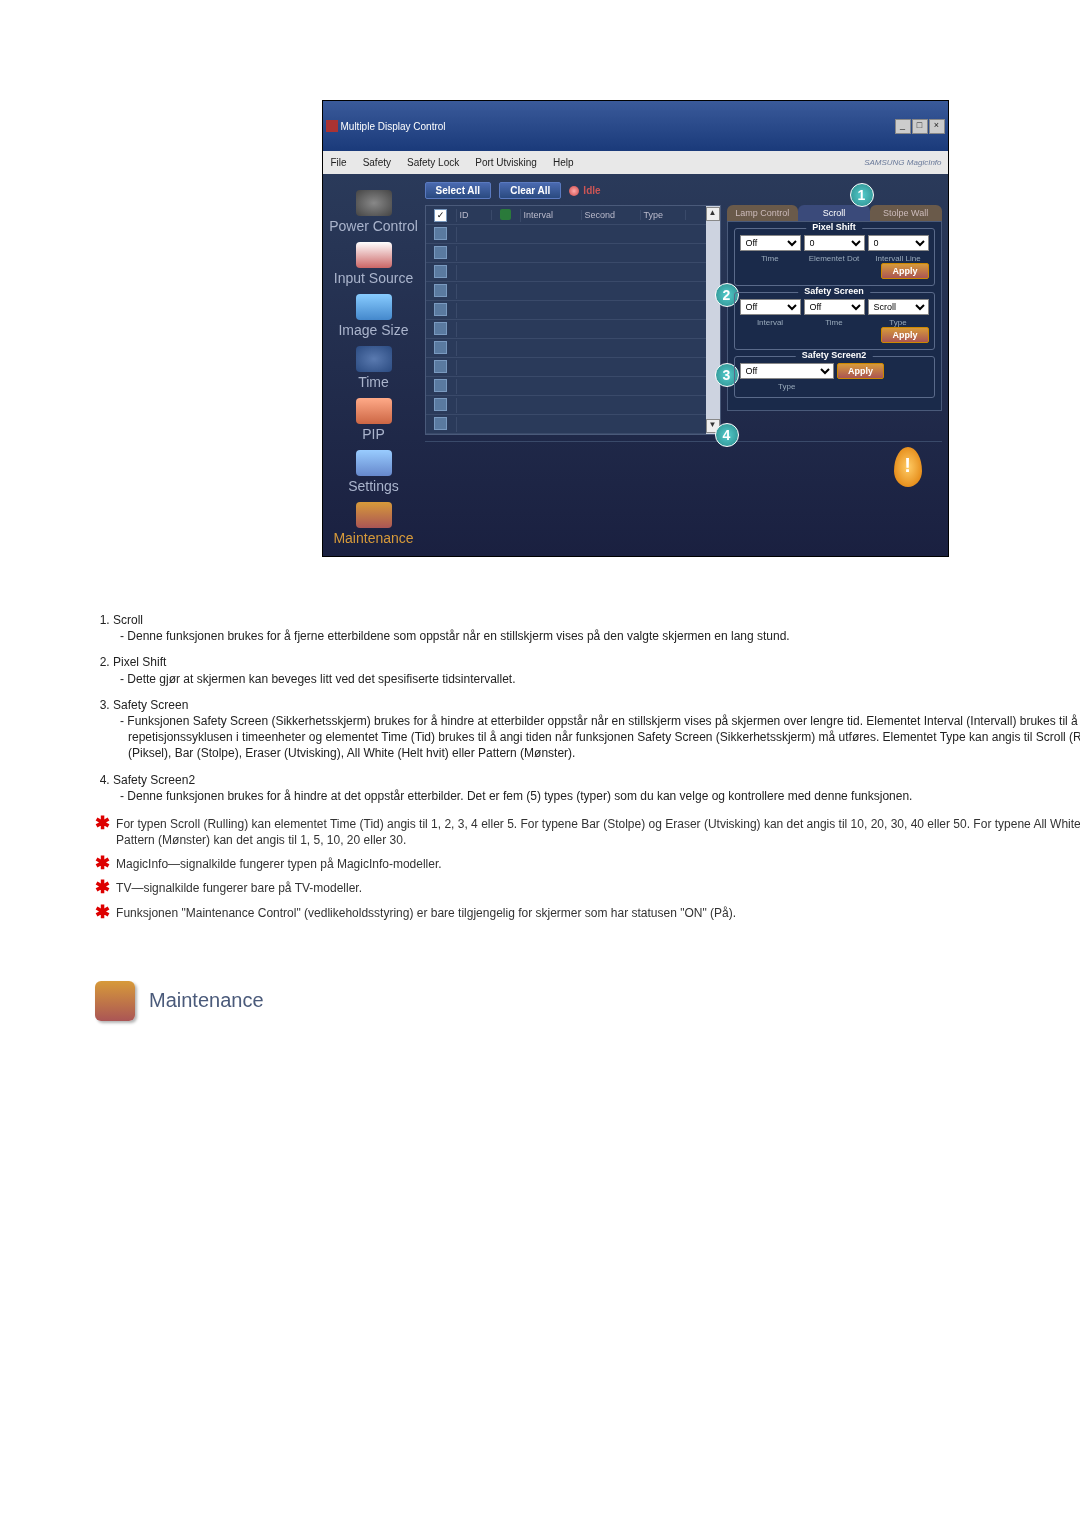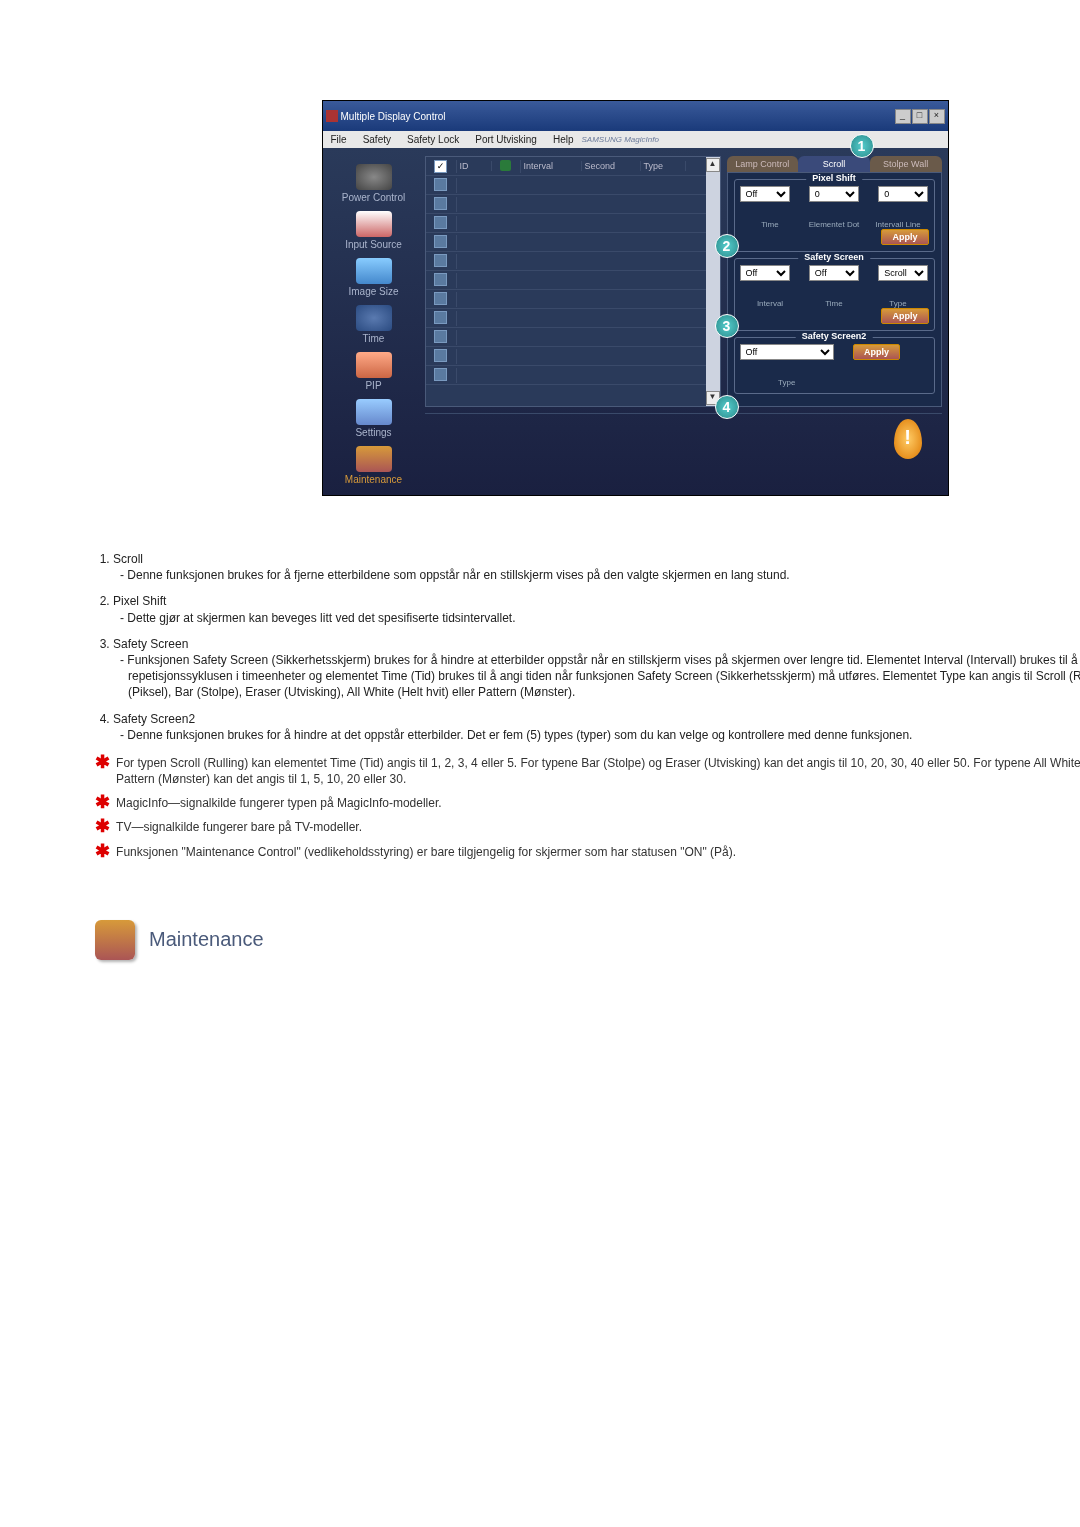--- a/index.html
+++ b/index.html
@@ -1,29 +1,29 @@
 <!DOCTYPE html>
 <html><head>
 <meta charset="utf-8">
 <style>
 body{margin:0;background:#fff;font-family:Arial,sans-serif;font-size:12px;color:#000}
 .page{width:1080px;margin:0 auto;padding:100px 95px 40px}
 .app{width:625px;border:1px solid #000;background:linear-gradient(#1a2845,#0d1528);color:#fff;font-size:10px;margin:0 auto}
-.titlebar{background:linear-gradient(#3a5a9a,#1a3a7a);height:18px;display:flex;align-items:center;padding:6px 3px;justify-content:space-between}
+.titlebar{background:linear-gradient(#3a5a9a,#1a3a7a);height:18px;display:flex;align-items:center;padding:16px 3px;justify-content:space-between}
 .titlebar .ticon{width:12px;height:12px;background:#a33;margin-right:3px}
 .titlebar .wbtns{display:flex;gap:1px}
 .titlebar .wbtn{width:14px;height:13px;background:#ccc;border:1px solid #888;font-size:9px;text-align:center;line-height:11px;color:#222}
-.menubar{background:#e8e8e8;color:#222;display:flex;height:17px;align-items:center;font-size:10px}
+.menubar{background:#e8e8e8;color:#222;display:flex;height:23px;align-items:center;justify-content:space-between;font-size:10px}
 .menubar .ml,.menubar .mr{display:flex}
 .menubar .mi{padding:0 8px;cursor:default}
 .brand{font-size:8px;color:#6a7a9a;font-style:italic;padding-right:6px}
 .workspace{display:flex;background:linear-gradient(#2a3a5a,#1a2040);padding:8px 6px 6px;gap:6px}
 .sidebar{width:90px;display:flex;flex-direction:column;gap:2px;padding-top:6px}
 .sb i{width:36px;height:26px;display:block;margin:0 auto 2px;border-radius:4px}
-.sb{color:#aab4cc;text-align:center;font-size:10px;padding:2px 0 4px}
+.sb{color:#aab4cc;text-align:center;font-size:14px;padding:2px 0 4px}
 .sb.active{color:#d79a3a}
 .sb.i0 i{background:radial-gradient(#888,#444)}
 .sb.i1 i{background:linear-gradient(#fff,#c66)}
 .sb.i2 i{background:linear-gradient(#8cf,#48c)}
 .sb.i3 i{background:radial-gradient(#5a7ab0,#2a4a80)}
 .sb.i4 i{background:linear-gradient(#fa8,#c64)}
 .sb.i5 i{background:linear-gradient(#9cf,#68c)}
 .sb.active i{background:linear-gradient(#d79a3a,#a55)}
 .main{flex:1;display:flex;flex-direction:column;gap:6px}
 .toolrow{display:flex;align-items:center;gap:8px}
@@ -46,21 +46,21 @@
 .chk{width:11px;height:11px;background:#5a7aa0;display:inline-block;border:1px solid #7a9ac0}
 .chk.on{background:#fff;color:#000;font-size:9px;text-align:center;line-height:10px}
 .stat{width:11px;height:11px;background:#2a7a3a;display:inline-block;border-radius:2px}
 .panel{width:215px}
 .tabs{display:flex;gap:0}
 .tab{flex:1;padding:3px 4px;background:#6a5a4a;color:#cbb;font-size:9px;text-align:center;border-radius:6px 6px 0 0}
 .tab.active{background:#3a4a7a;color:#fff;position:relative}
 .tbody{background:#1a2a4a;border:1px solid #4a5a7a;padding:6px}
 .fs{border:1px solid #5a6a8a;border-radius:3px;padding:6px 5px;margin-bottom:6px;position:relative}
 .lg{position:absolute;top:-7px;left:50%;transform:translateX(-50%);background:#1a2a4a;padding:0 6px;color:#fff;font-size:9px;font-weight:bold}
-.frow{display:flex;gap:19px;margin-bottom:18px}
+.frow{display:flex;gap:3px;margin-bottom:3px}
 .fcell{flex:1}
 .sel{width:100%;background:#fff;color:#000;border:1px solid #888;font-size:9px;height:16px;padding:0 1px}
 .flabs{display:flex;gap:3px;font-size:8px;color:#9ab}
 .flabs span{flex:1;text-align:center}
 .apply{background:linear-gradient(#d79a3a,#a55);border:1px solid #c80;color:#fff;font-size:9px;font-weight:bold;padding:2px 10px;border-radius:2px;float:right}
 .clr{clear:both}
 .callout{position:absolute;width:22px;height:22px;background:radial-gradient(#5cc,#2a8a8a);border:1px solid #fff;border-radius:50%;color:#fff;font-weight:bold;font-size:14px;text-align:center;line-height:22px}
 .info{height:50px;border-top:1px solid #3a4a6a;display:flex;justify-content:flex-end;align-items:center;padding:0 20px}
 .infoico{width:28px;height:40px;background:radial-gradient(#fc6,#d70);border-radius:50% 50% 50% 50%/60% 60% 40% 40%;position:relative}
 .infoico::after{content:"!";position:absolute;left:50%;top:50%;transform:translate(-50%,-55%);color:#fff;font-size:20px;font-weight:bold}
@@ -107,20 +107,28 @@
       <div class="sb i0"><i></i><span>Power Control</span></div>
       <div class="sb i1"><i></i><span>Input Source</span></div>
       <div class="sb i2"><i></i><span>Image Size</span></div>
       <div class="sb i3"><i></i><span>Time</span></div>
       <div class="sb i4"><i></i><span>PIP</span></div>
       <div class="sb i5"><i></i><span>Settings</span></div>
       <div class="sb active"><i></i><span>Maintenance</span></div>
     </div>
 
     <div class="main">
+      <div class="toolrow">
+        <button class="tbtn">Select All</button>
+        <button class="tbtn">Clear All</button>
+        <div class="idle">
+              <span class="dot"></span>
+              <span>Idle</span>
+            </div>
+      </div>
 
       <div class="body">
         <div class="grid" style="display:flex">
          <div style="flex:1">
           <div class="gh">
             <div class="gc c0"><span class="chk on">✓</span></div>
             <div class="gc c1">ID</div>
             <div class="gc c2"><span class="stat"></span></div>
             <div class="gc c3">Interval</div>
             <div class="gc c4">Second</div>

